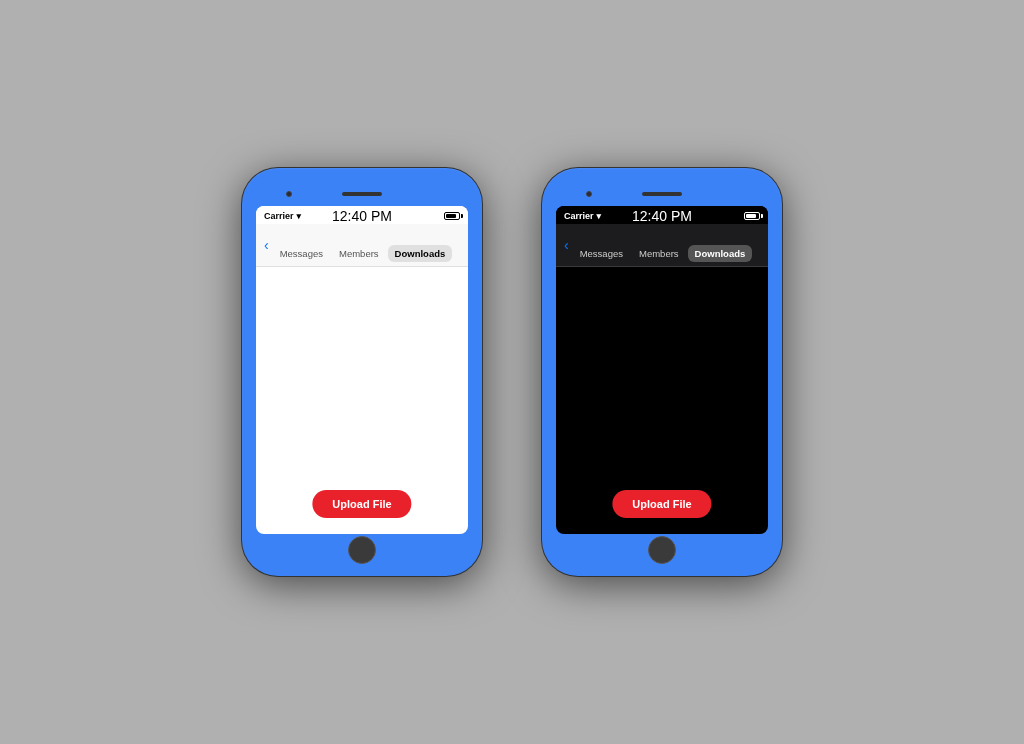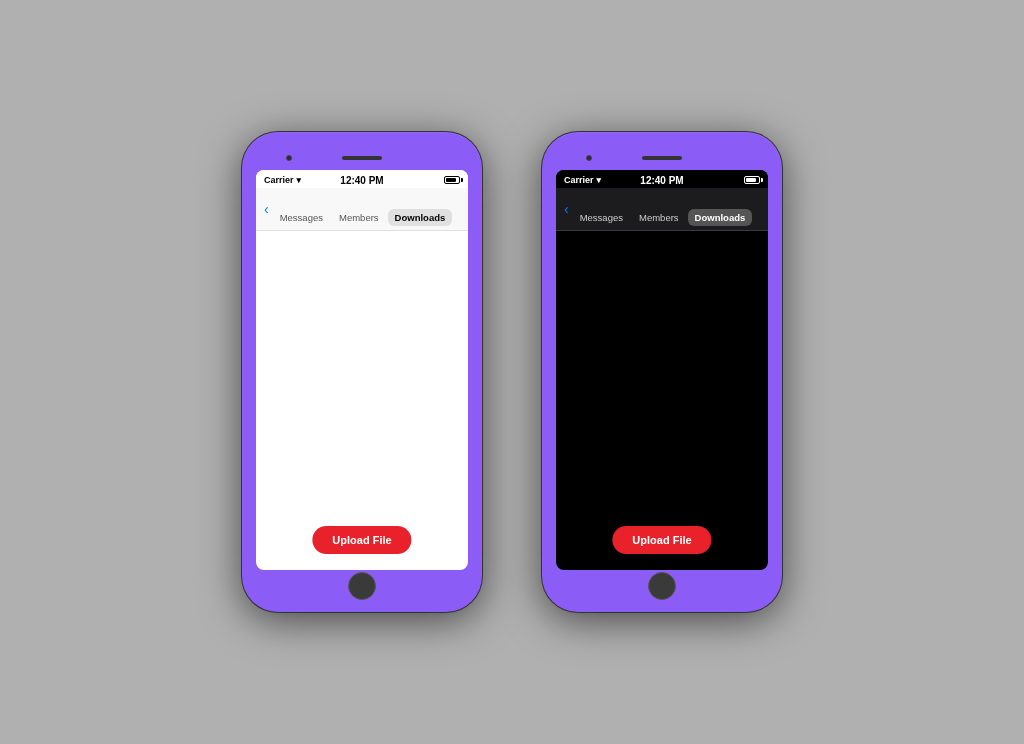--- a/index.html
+++ b/index.html
@@ -17,22 +17,22 @@
 
     .phone-wrapper {
       display: flex;
       gap: 60px;
       align-items: center;
     }
 
     
     .phone {
       width: 240px;
-      height: 480px;
-      background: #8b5cf6;
+      height: 408px;
+      background: #3b82f6;
       border-radius: 36px;
       padding: 14px;
       box-shadow:
         0 0 0 1px #333,
         0 8px 40px rgba(0,0,0,0.6),
         inset 0 1px 2px rgba(255,255,255,0.08);
       display: flex;
       flex-direction: column;
       position: relative;
     }
@@ -112,22 +112,22 @@
 
     .status-carrier {
       font-size: 9px;
     }
 
     .wifi-icon {
       font-size: 9px;
     }
 
     .status-time {
-      font-size: 10px;
-      font-weight: 700;
+      font-size: 14px;
+      font-weight: 400;
       position: absolute;
       left: 50%;
       transform: translateX(-50%);
     }
 
     .status-right {
       display: flex;
       align-items: center;
       gap: 2px;
     }

